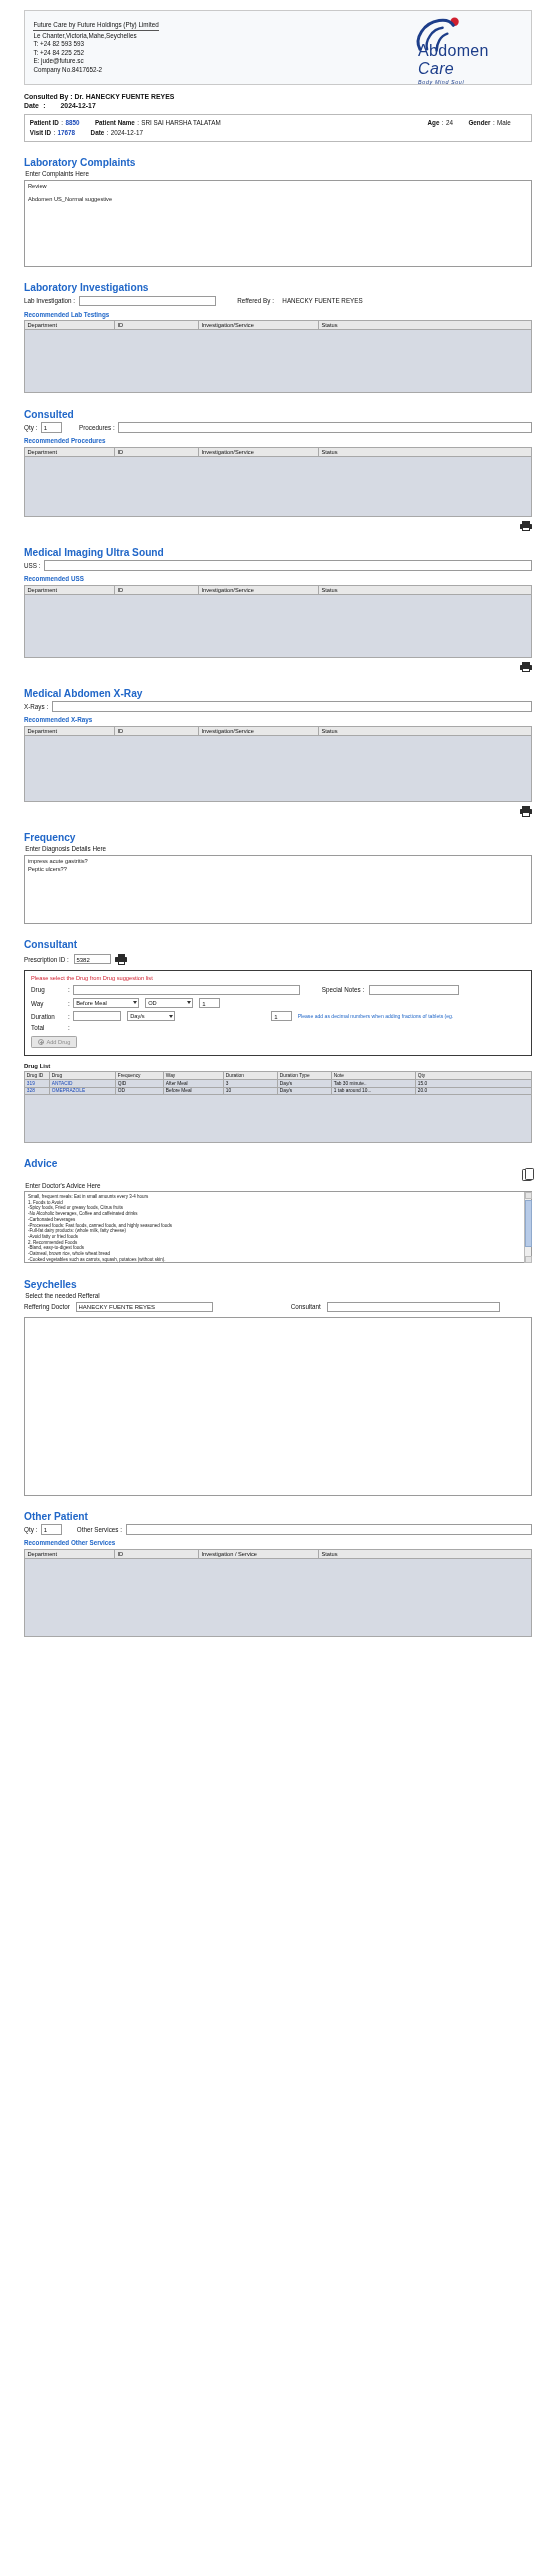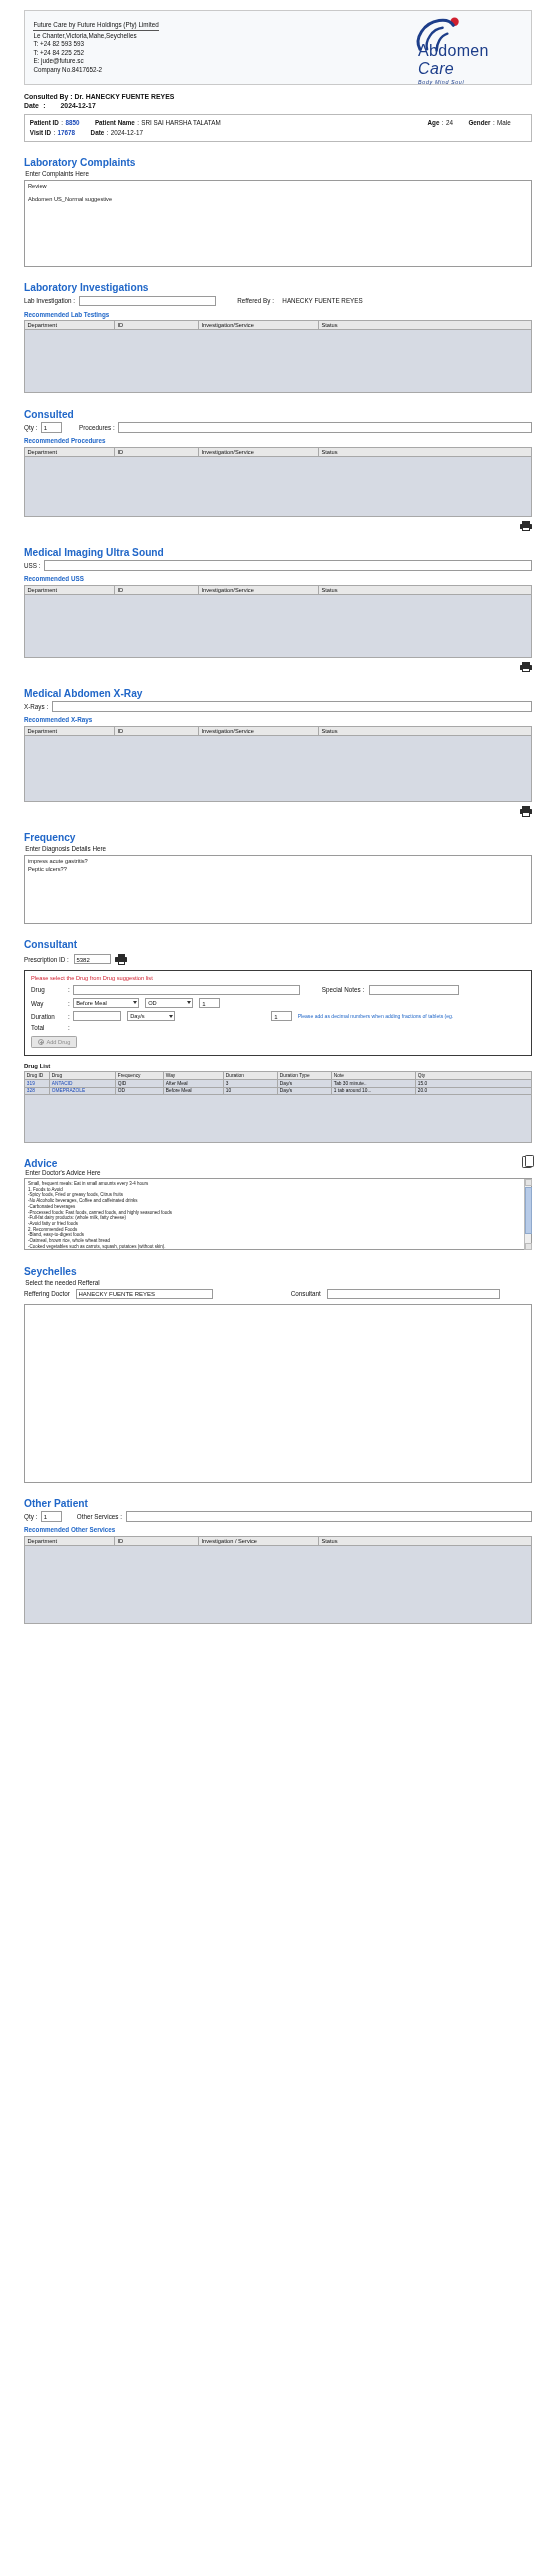--- a/index.html
+++ b/index.html
@@ -408,21 +408,21 @@
       <td>Before Meal</td>
       <td>10</td>
       <td>Day/s</td>
       <td>1 tab around 10...</td>
       <td>20.0</td>
     </tr>
   </tbody>
     </table>
   <div class="dl-filler"></div>
 
-  <h2 class="sect" style="margin-bottom:0">Advice</h2>
+  <h2 class="sect" style="margin-bottom:13px">Advice</h2>
   <div style="display:flex;justify-content:flex-end;margin-top:-13px">
     <span class="copy-ico"></span>
   </div>
   <div class="sub-label">Enter Doctor's Advice Here</div>
   <div class="advice-wrap">
     <div class="advice-box">
       <div>Small, frequent meals: Eat in small amounts every 3-4 hours</div>
       <div>1. Foods to Avoid</div>
       <div>-Spicy foods, Fried or greasy foods, Citrus fruits</div>
       <div>-No Alcoholic beverages, Coffee and caffeinated drinks</div>

